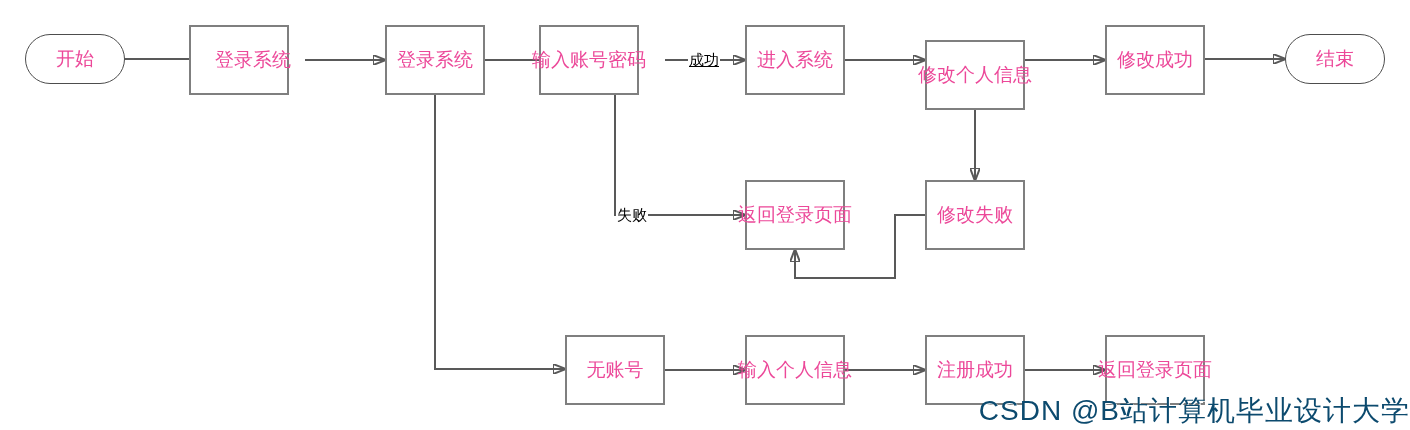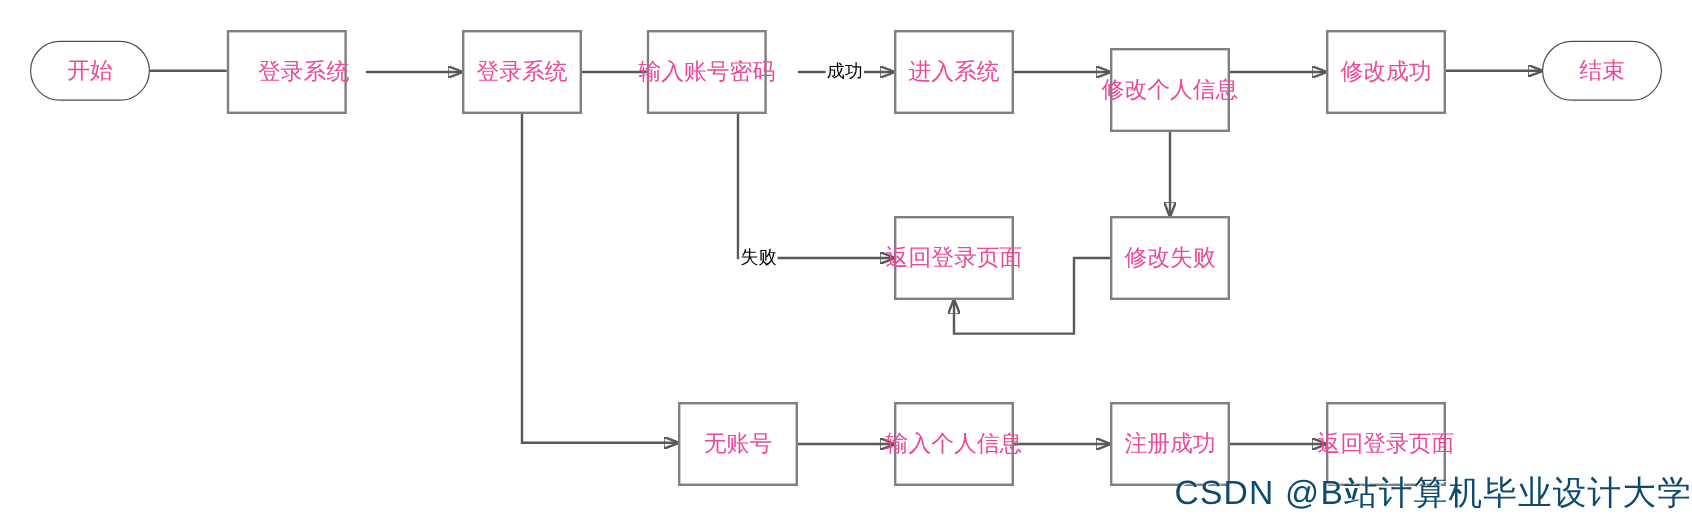--- a/index.html
+++ b/index.html
@@ -106,18 +106,18 @@
   <div class="node stadium" style="left:1285px; top:34px;">结束</div>
 
   <div class="node rect" style="left:745px; top:180px;">返回登录页面</div>
   <div class="node rect" style="left:925px; top:180px;">修改失败</div>
 
   <div class="node rect" style="left:565px; top:335px;">无账号</div>
   <div class="node rect" style="left:745px; top:335px;">输入个人信息</div>
   <div class="node rect" style="left:925px; top:335px;">注册成功</div>
   <div class="node rect" style="left:1105px; top:335px;">返回登录页面</div>
 
-  <div class="edge-label" style="left:688px; top:51px;">成功</div>
+  <div class="edge-label" style="left:688px; top:51px;text-decoration:underline;">成功</div>
   <div class="edge-label" style="left:616px; top:206px;">失败</div>
 
   <div class="watermark">CSDN @B站计算机毕业设计大学</div>
 
 </div>
 
 </body></html>

